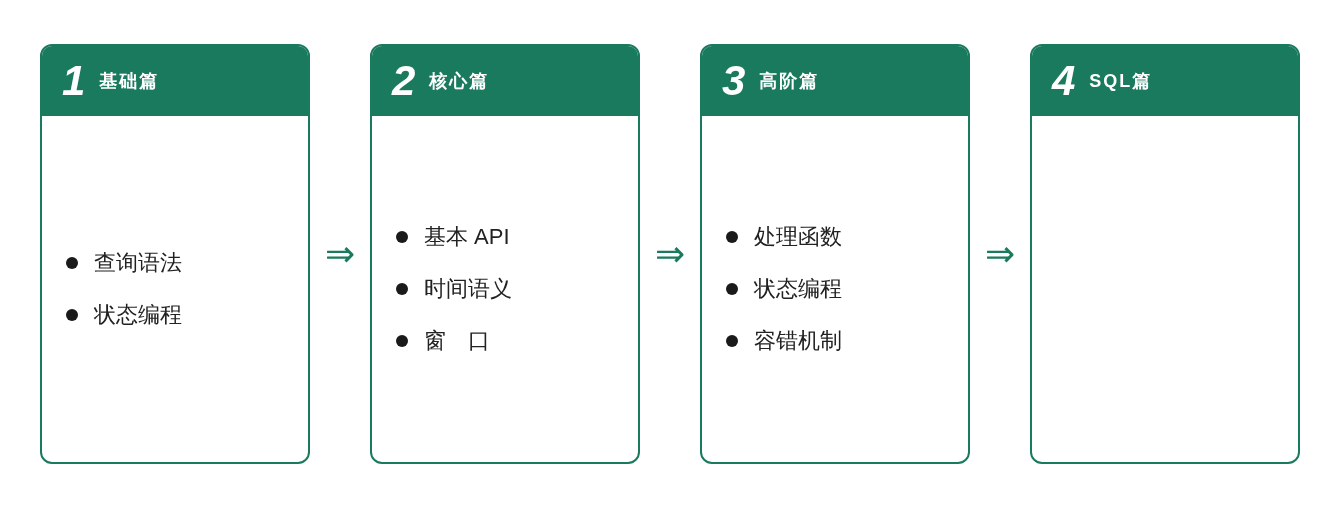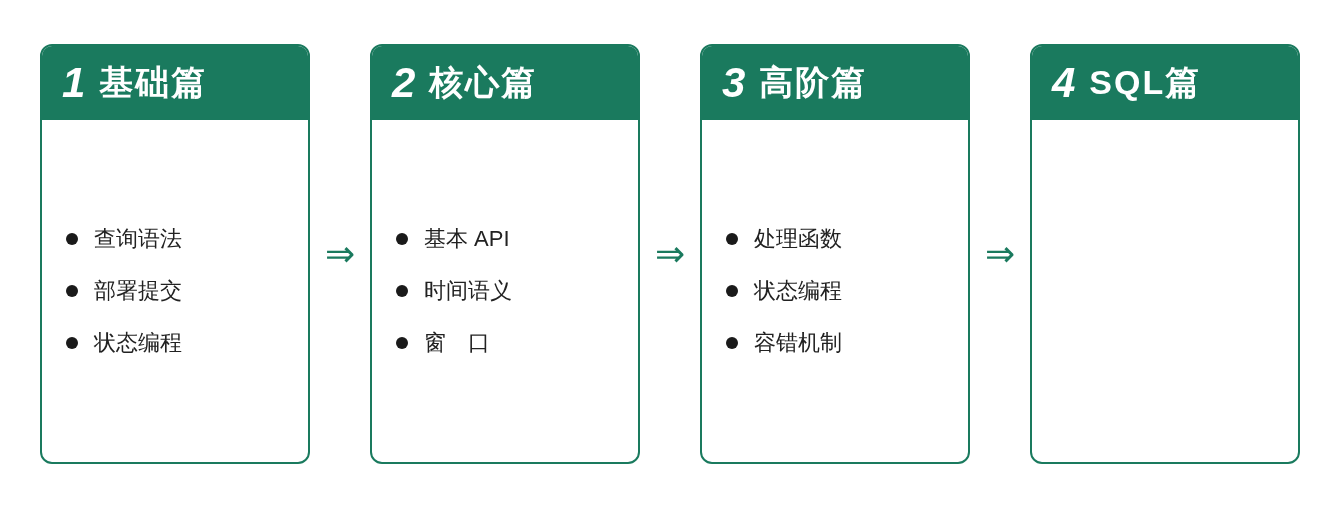--- a/index.html
+++ b/index.html
@@ -50,21 +50,21 @@
 
     .card-number {
       font-size: 42px;
       font-weight: 900;
       margin-right: 14px;
       line-height: 1;
       font-style: italic;
     }
 
     .card-title {
-      font-size: 34px;
+      font-size: 18px;
       font-weight: 700;
       letter-spacing: 2px;
     }
 
     .card-body {
       flex: 1;
       padding: 30px 24px;
       display: flex;
       flex-direction: column;
       justify-content: center;
@@ -107,24 +107,20 @@
 <div class="main-container">
 <div class="card">
       <div class="card-header">
         <div class="card-number">1</div>
         <div class="card-title">基础篇</div>
       </div>
       <div class="card-body">
         <div class="card-item">
           <div class="bullet"></div>
           <span>查询语法</span>
-        </div>
-        <div class="card-item">
-          <div class="bullet"></div>
-          <span>部署提交</span>
         </div>
         <div class="card-item">
           <div class="bullet"></div>
           <span>状态编程</span>
         </div>
       </div>
     </div>
     <div class="arrow-container">
       <div class="arrow">⇒</div>
     </div>

